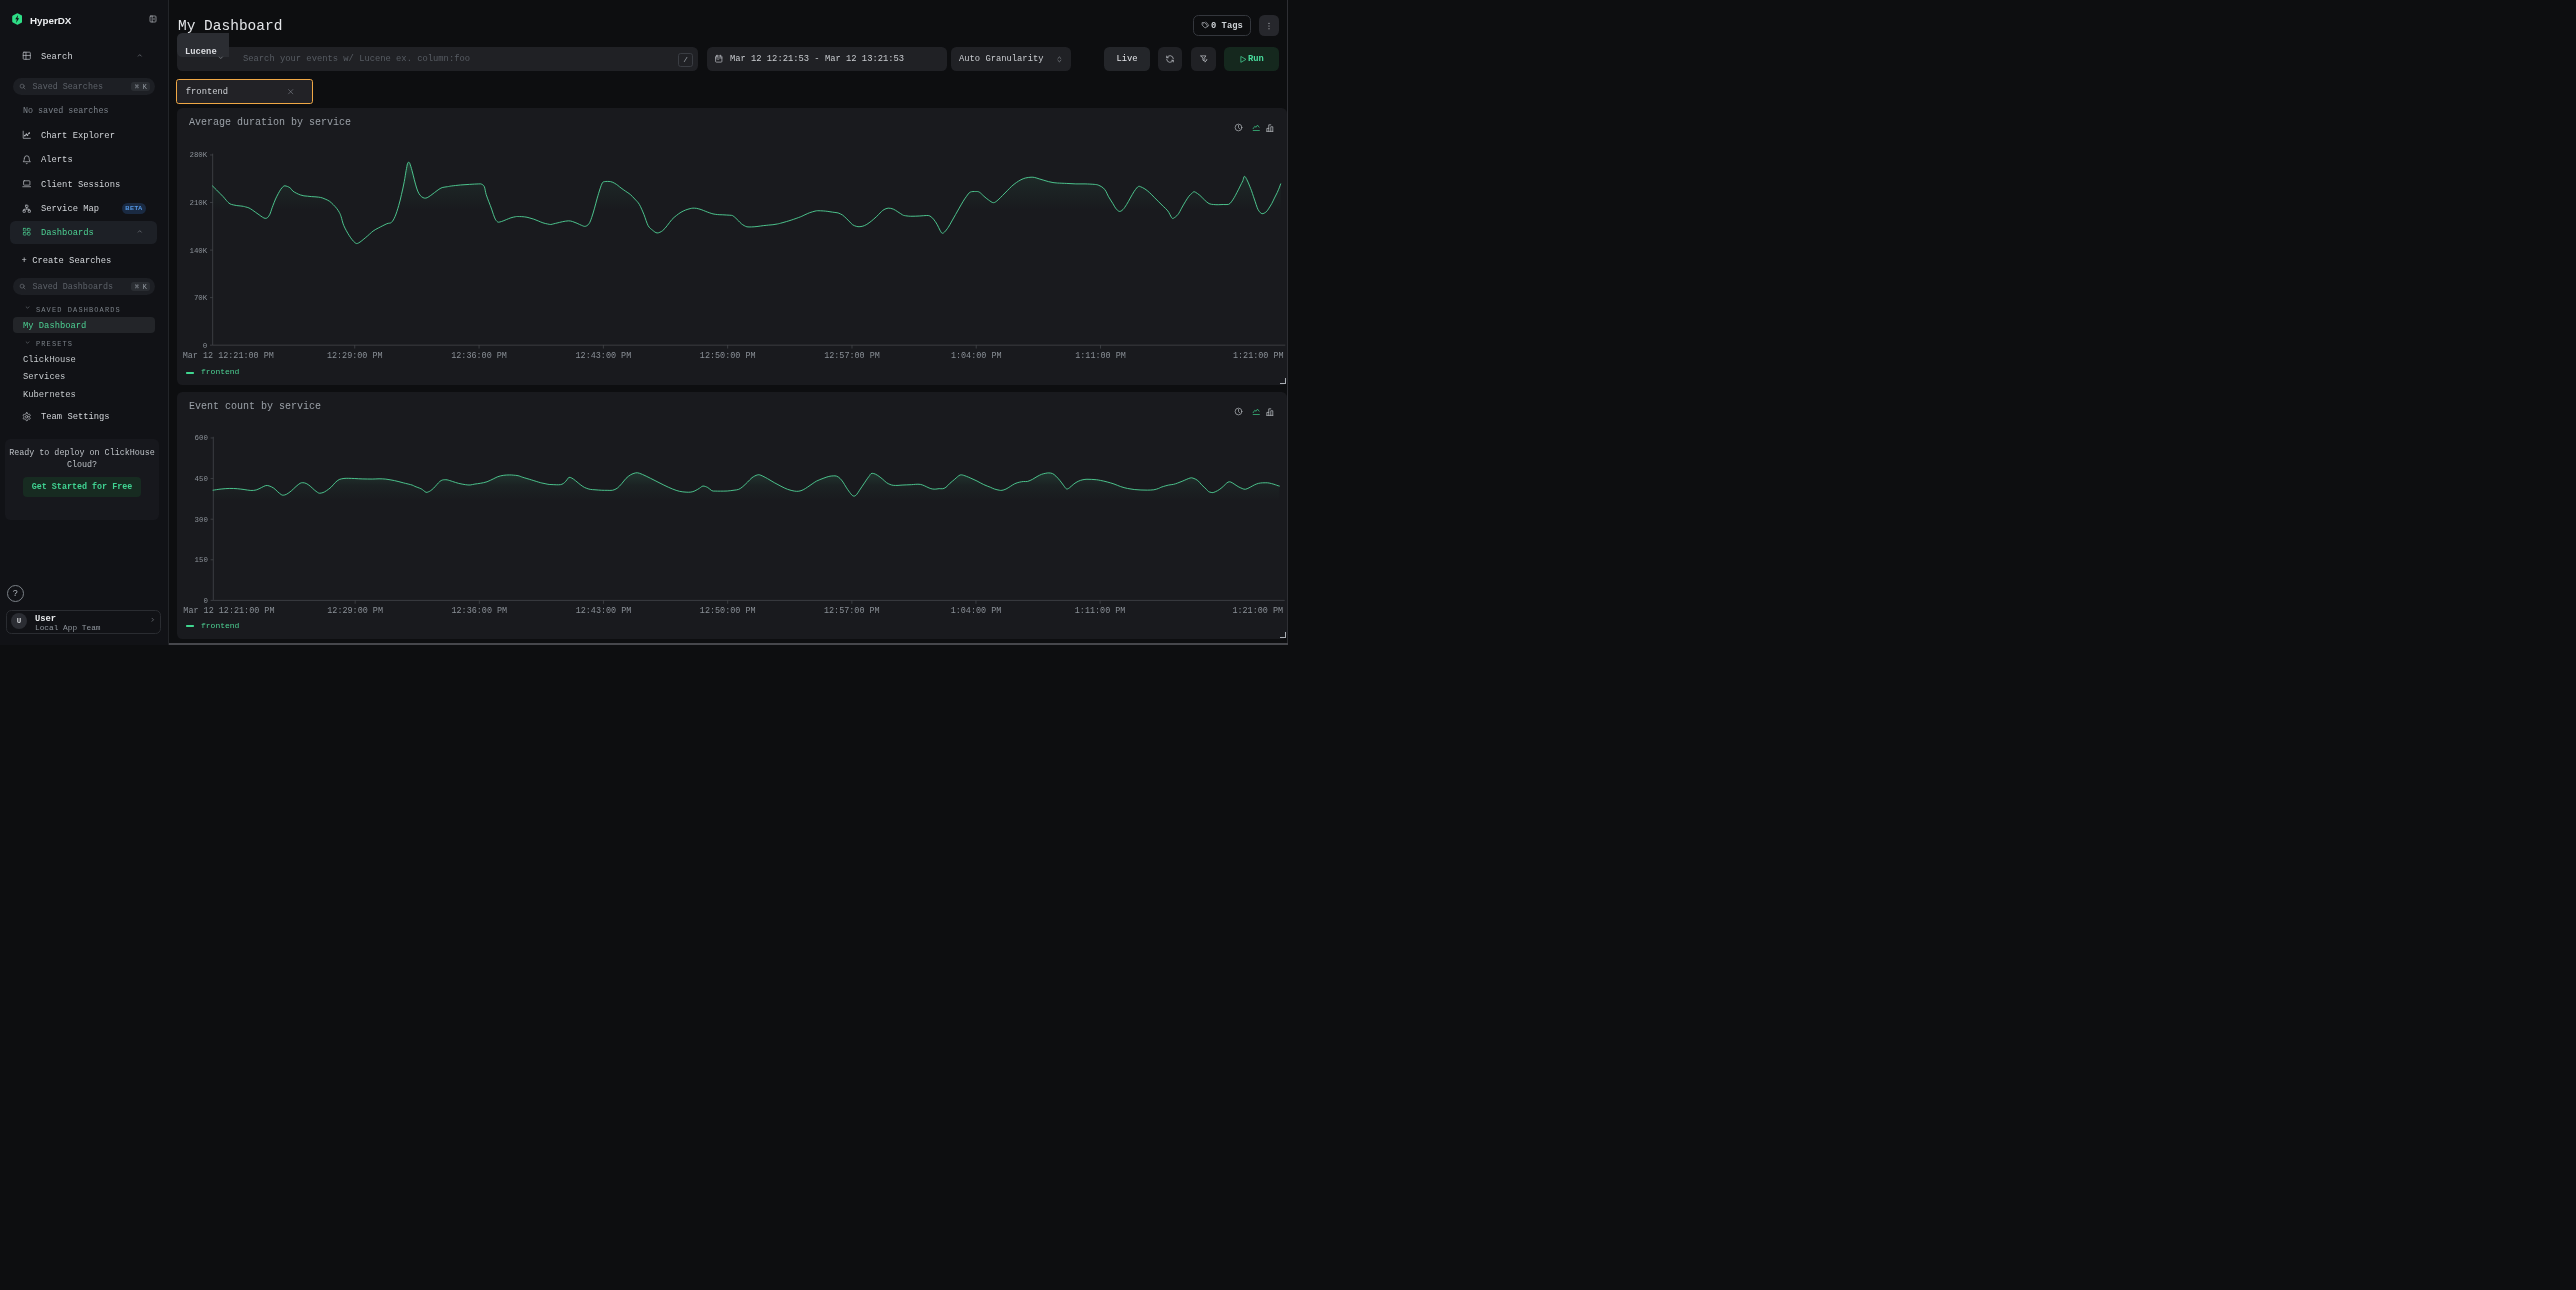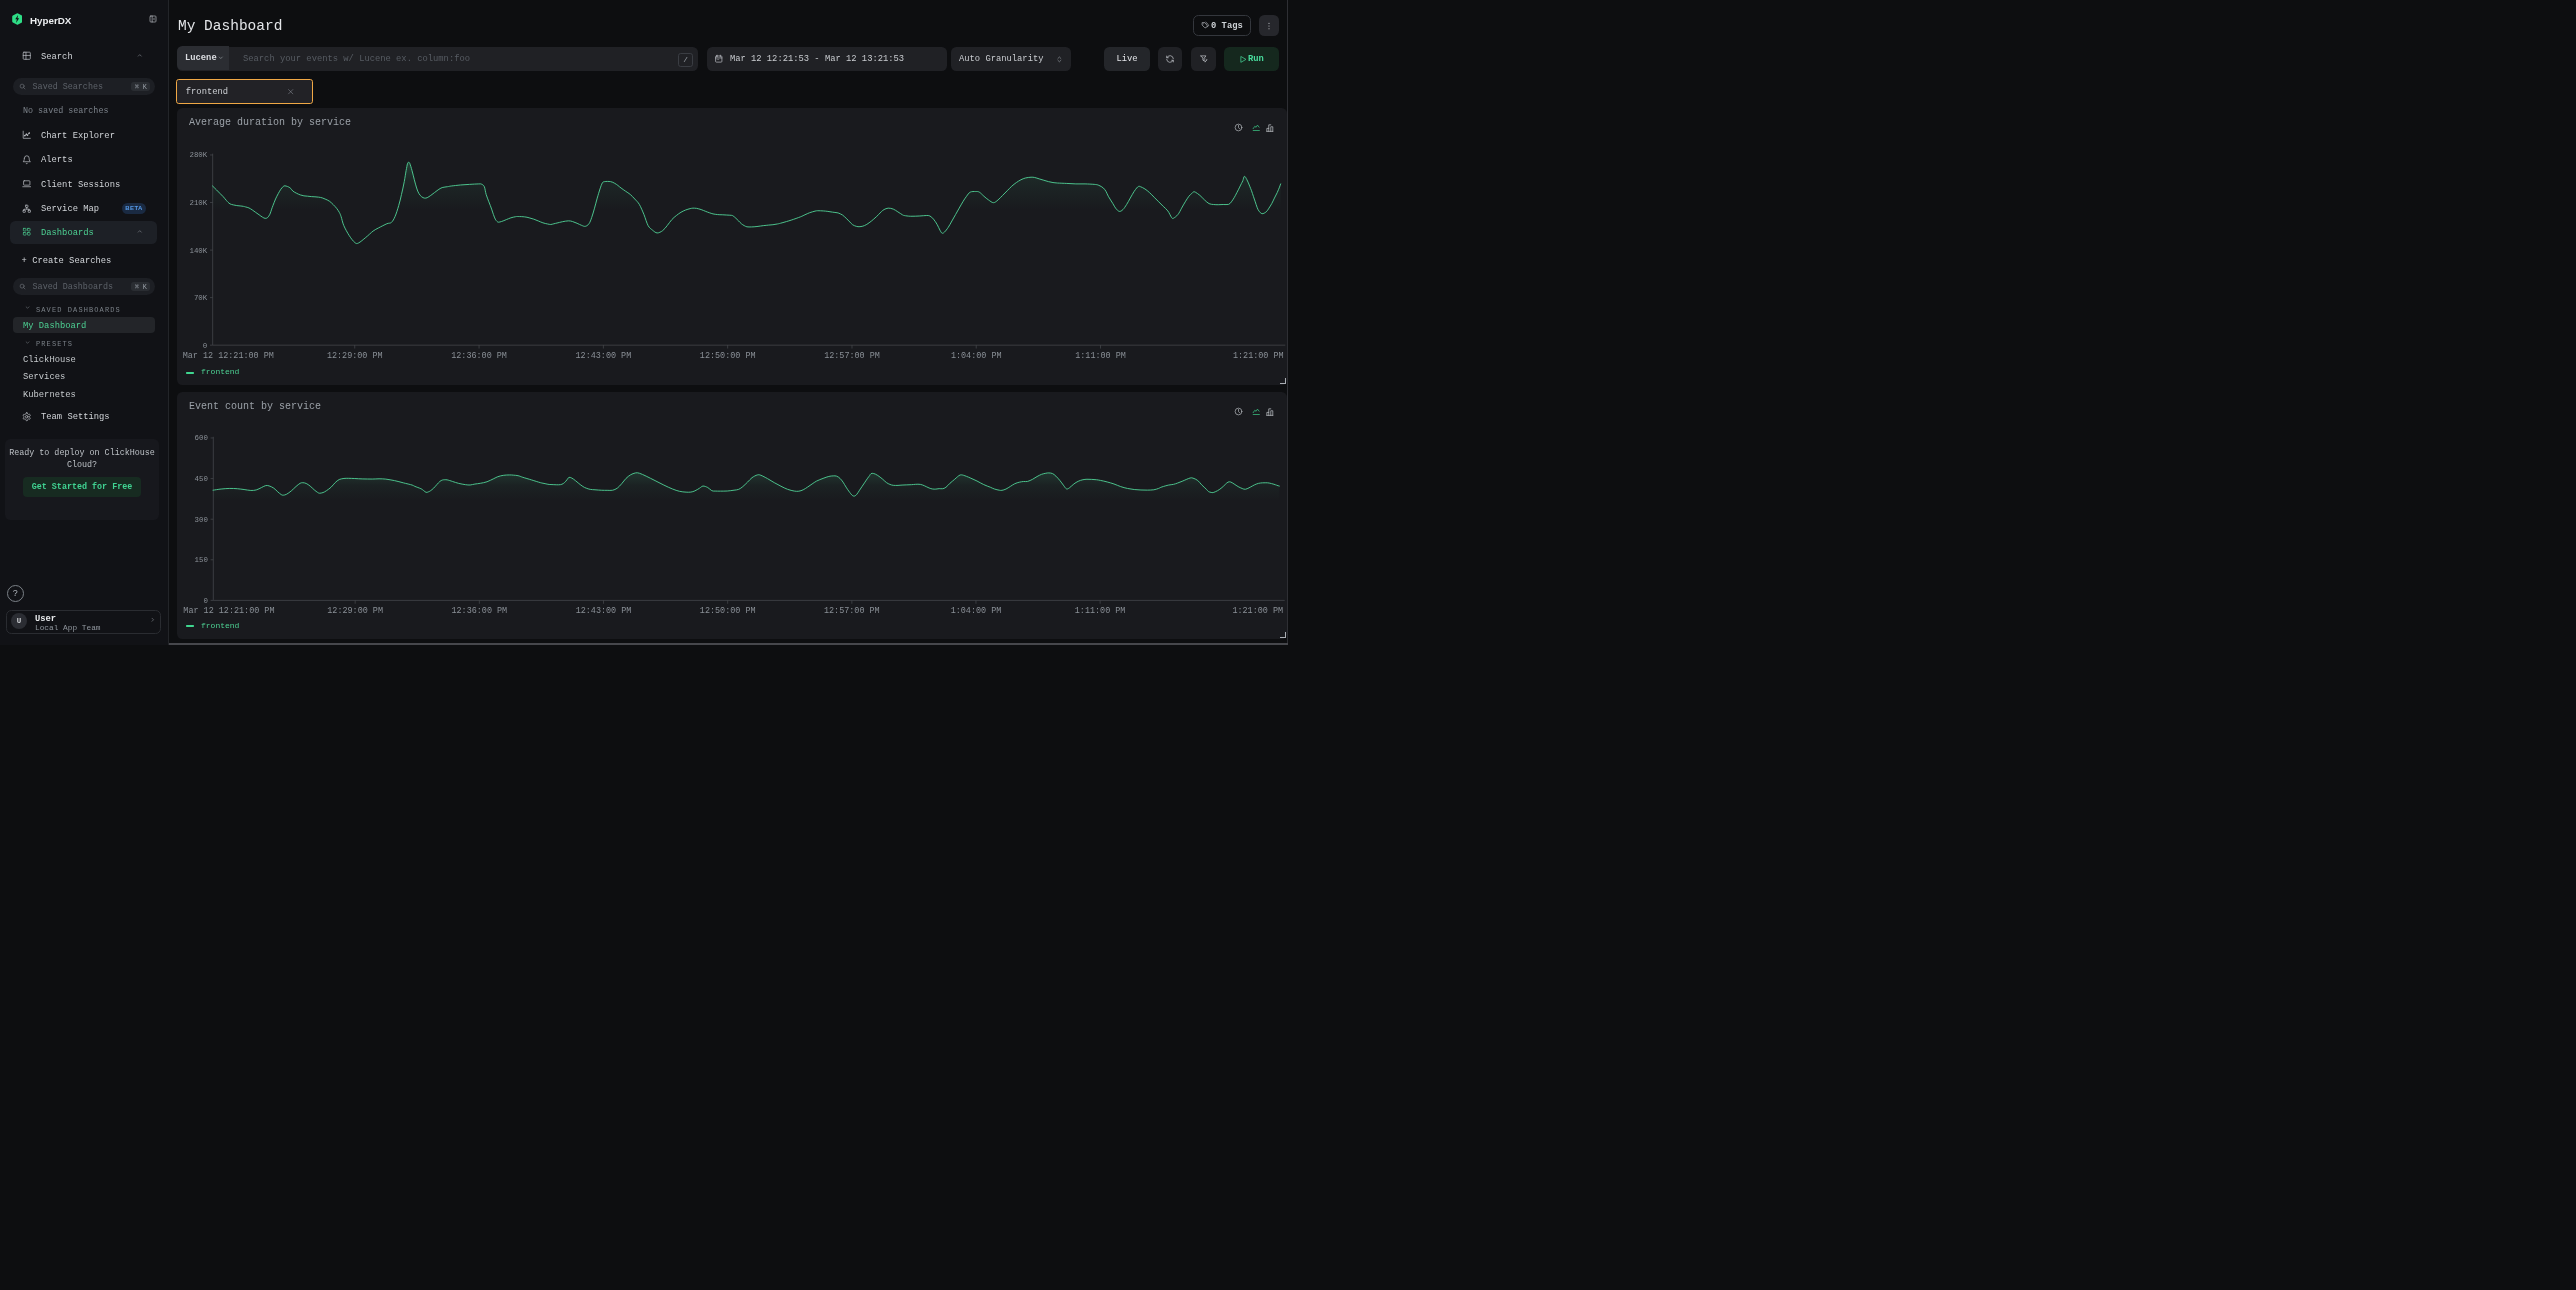--- a/index.html
+++ b/index.html
@@ -166,21 +166,21 @@
     <span style="font-size:8.8px;font-weight:bold;color:#ced2d6;margin-left:1px">0 Tags</span>
   </div>
 <div class="btn" style="left:1259px;top:15.4px;width:19.6px;height:20.6px;background:#26272c">
     <svg width="10" height="10" viewBox="0 0 24 24" fill="none" stroke="#cdd0d4" stroke-width="1.6" stroke-linecap="round" stroke-linejoin="round" style="">
       <circle cx="12" cy="5.5" r="1.4" fill="currentColor" stroke="none"></circle>
       <circle cx="12" cy="12" r="1.4" fill="currentColor" stroke="none"></circle>
       <circle cx="12" cy="18.5" r="1.4" fill="currentColor" stroke="none"></circle>
     </svg>
   </div>
 <div class="inp" style="left:177px;top:47px;width:521px;height:24px"></div>
-<div class="abs" style="left:177px;top:46px;width:52px;height:24px;border-radius:5.4px 0 0 5.4px;background:#2b2d32;display:flex;align-items:center">
+<div class="abs" style="left:177px;top:33px;width:52px;height:24px;border-radius:5.4px 0 0 5.4px;background:#2b2d32;display:flex;align-items:flex-end">
     <span style="font-size:8.8px;font-weight:bold;color:#dadce0;margin-left:8px">Lucene</span>
   </div>
 <div class="abs" style="left:218px;top:55px">
     <svg width="7.4" height="7.4" viewBox="0 0 24 24" fill="none" stroke="#aab0b6" stroke-width="1.8" stroke-linecap="round" stroke-linejoin="round" style="">
       <path d="M4 6.5 9 11.5l5-5"></path>
     </svg>
   </div>
 <div class="abs" style="left:243px;top:54px;font-size:8.8px;color:#575c63">Search your events w/ Lucene ex. column:foo</div>
 <div class="abs" style="left:678px;top:53px;width:15px;height:14px;border-radius:2.7px;border:0.7px solid #3a3d43;font-size:7.8px;color:#9aa0a7;display:flex;align-items:center;justify-content:center">/</div>
 <div class="inp" style="left:707px;top:47px;width:240px;height:24px">

